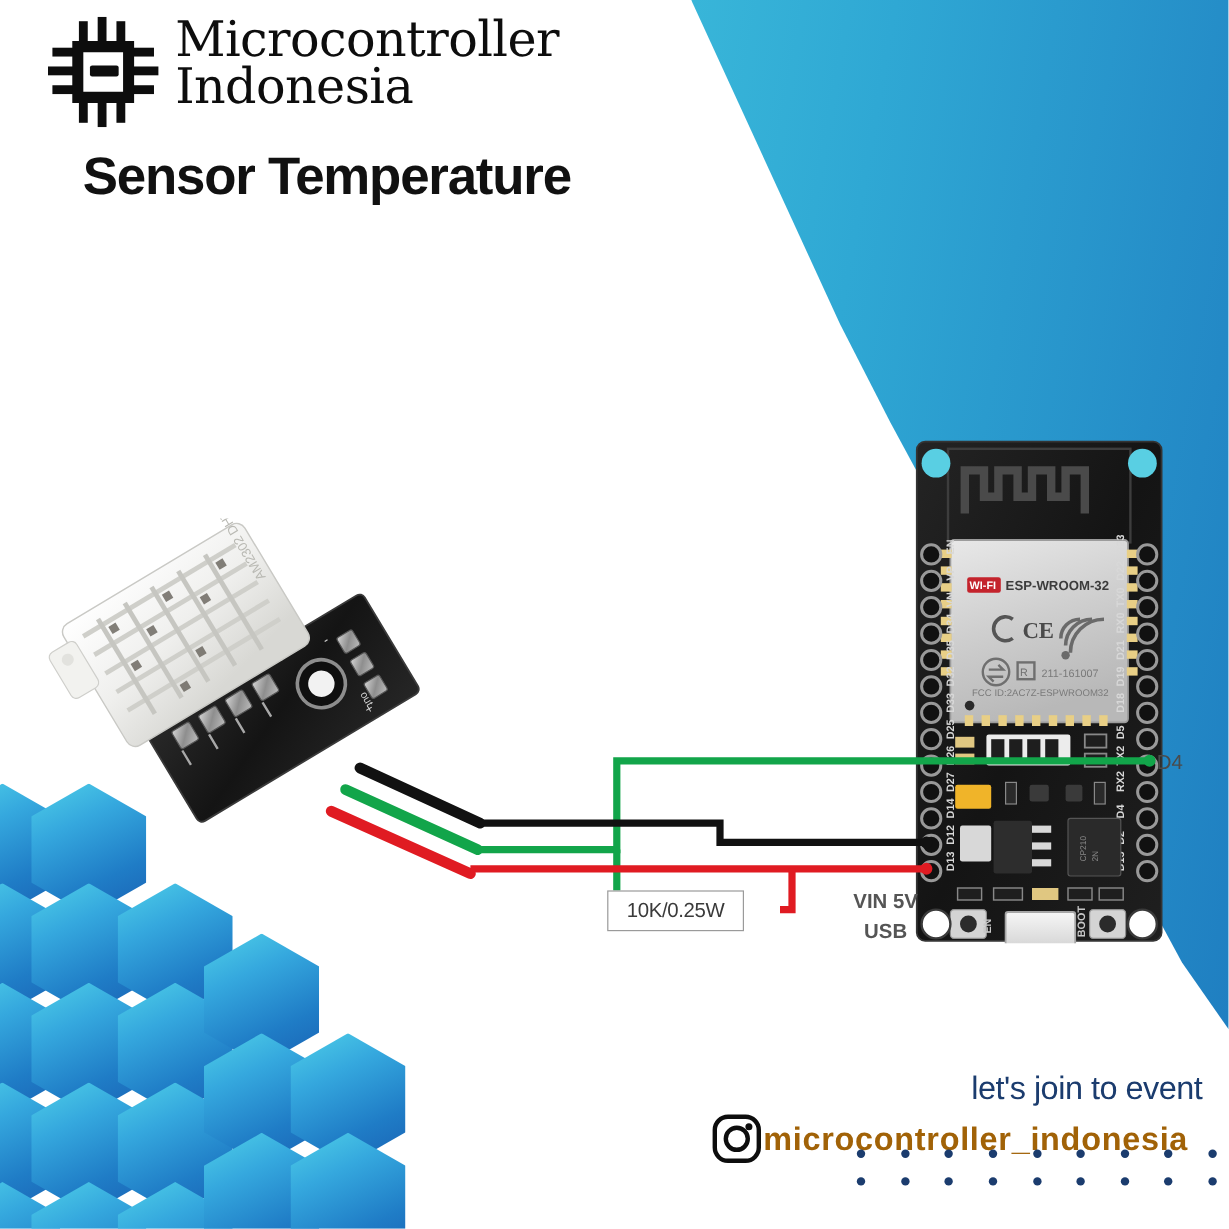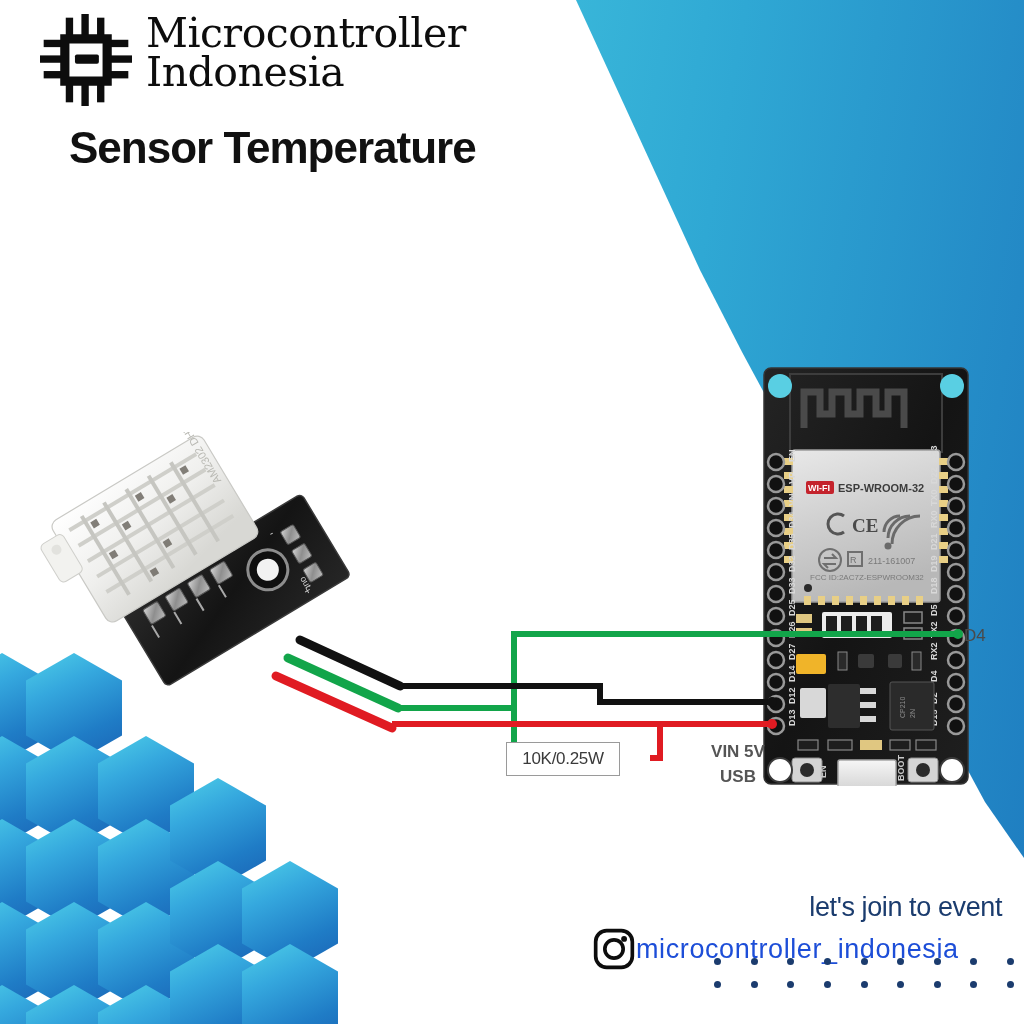--- a/index.html
+++ b/index.html
@@ -72,21 +72,21 @@
   
   .d4-label{
     position:absolute;left:964px;top:626px;font-size:17px;color:#4a4a4a;font-weight:500;
   }
 
   
   .footer{position:absolute;left:592px;top:892px;width:420px;}
   .join{font-size:27px;font-weight:normal;color:#1B3C6E;text-align:right;padding-right:10px;letter-spacing:-0.4px;}
   .handle-row{display:flex;align-items:center;margin-top:4px;}
   .ig-icon{width:44px;height:44px;flex:none;}
-  .handle{font-size:27px;color:#1d4ed8;letter-spacing:0.6px;font-weight:400;}
+  .handle{font-size:27px;color:#a16207;letter-spacing:0.6px;font-weight:700;}
   .dots{position:absolute;left:714px;top:958px;width:300px;}
   .dotrow{display:flex;justify-content:space-between;margin-bottom:16px;}
   .dot{width:7px;height:7px;border-radius:50%;background:#1B3C6E;}
 </style>
 </head>
 <body>
 
 <div id="stage">
 
   <div class="wedge"></div>

